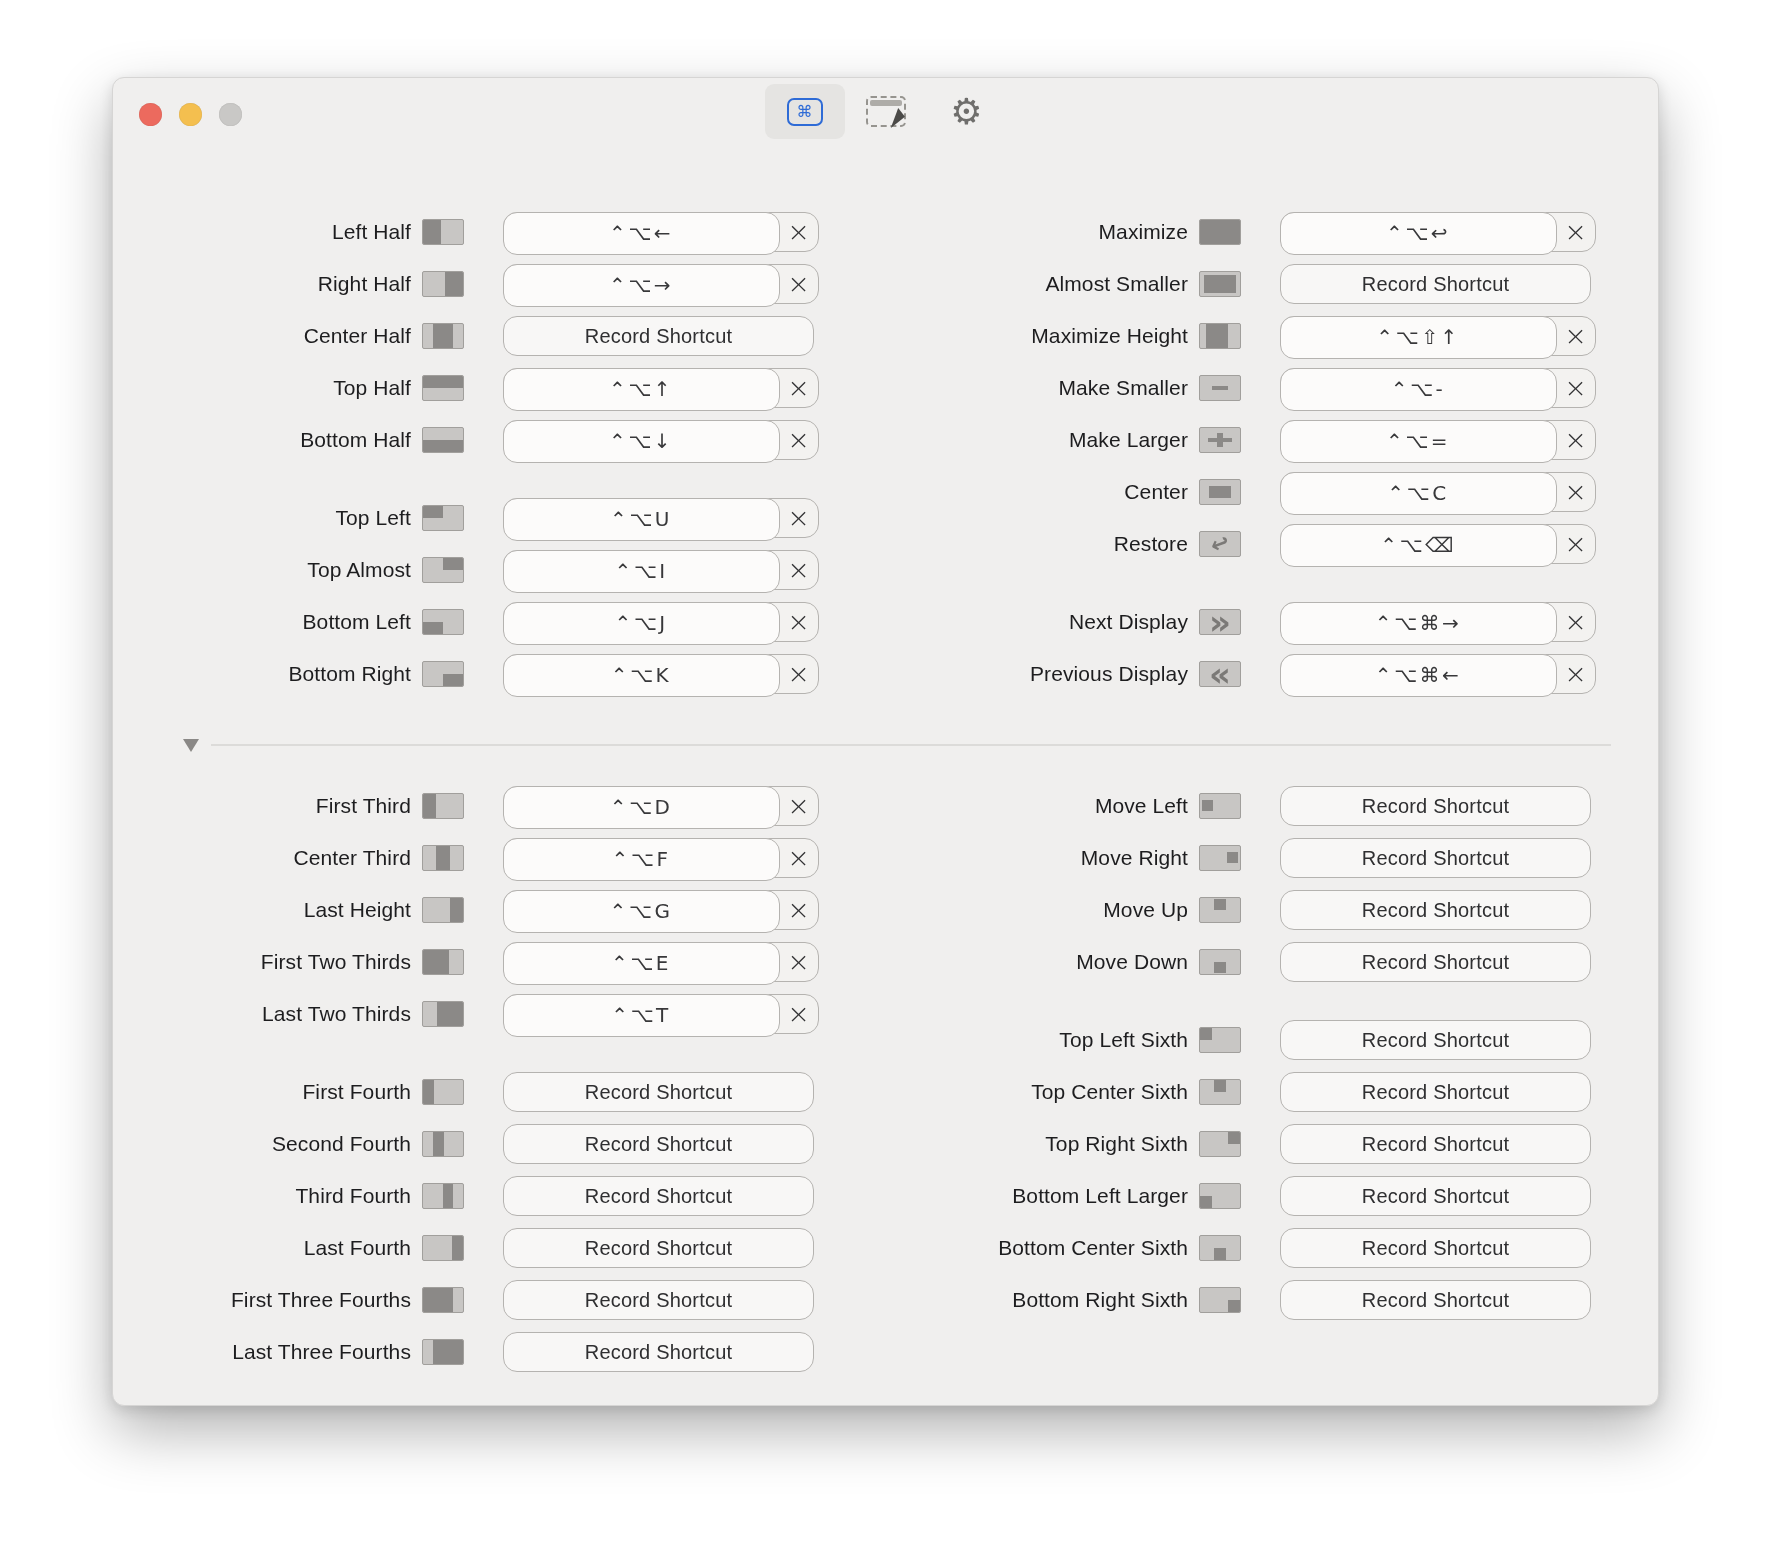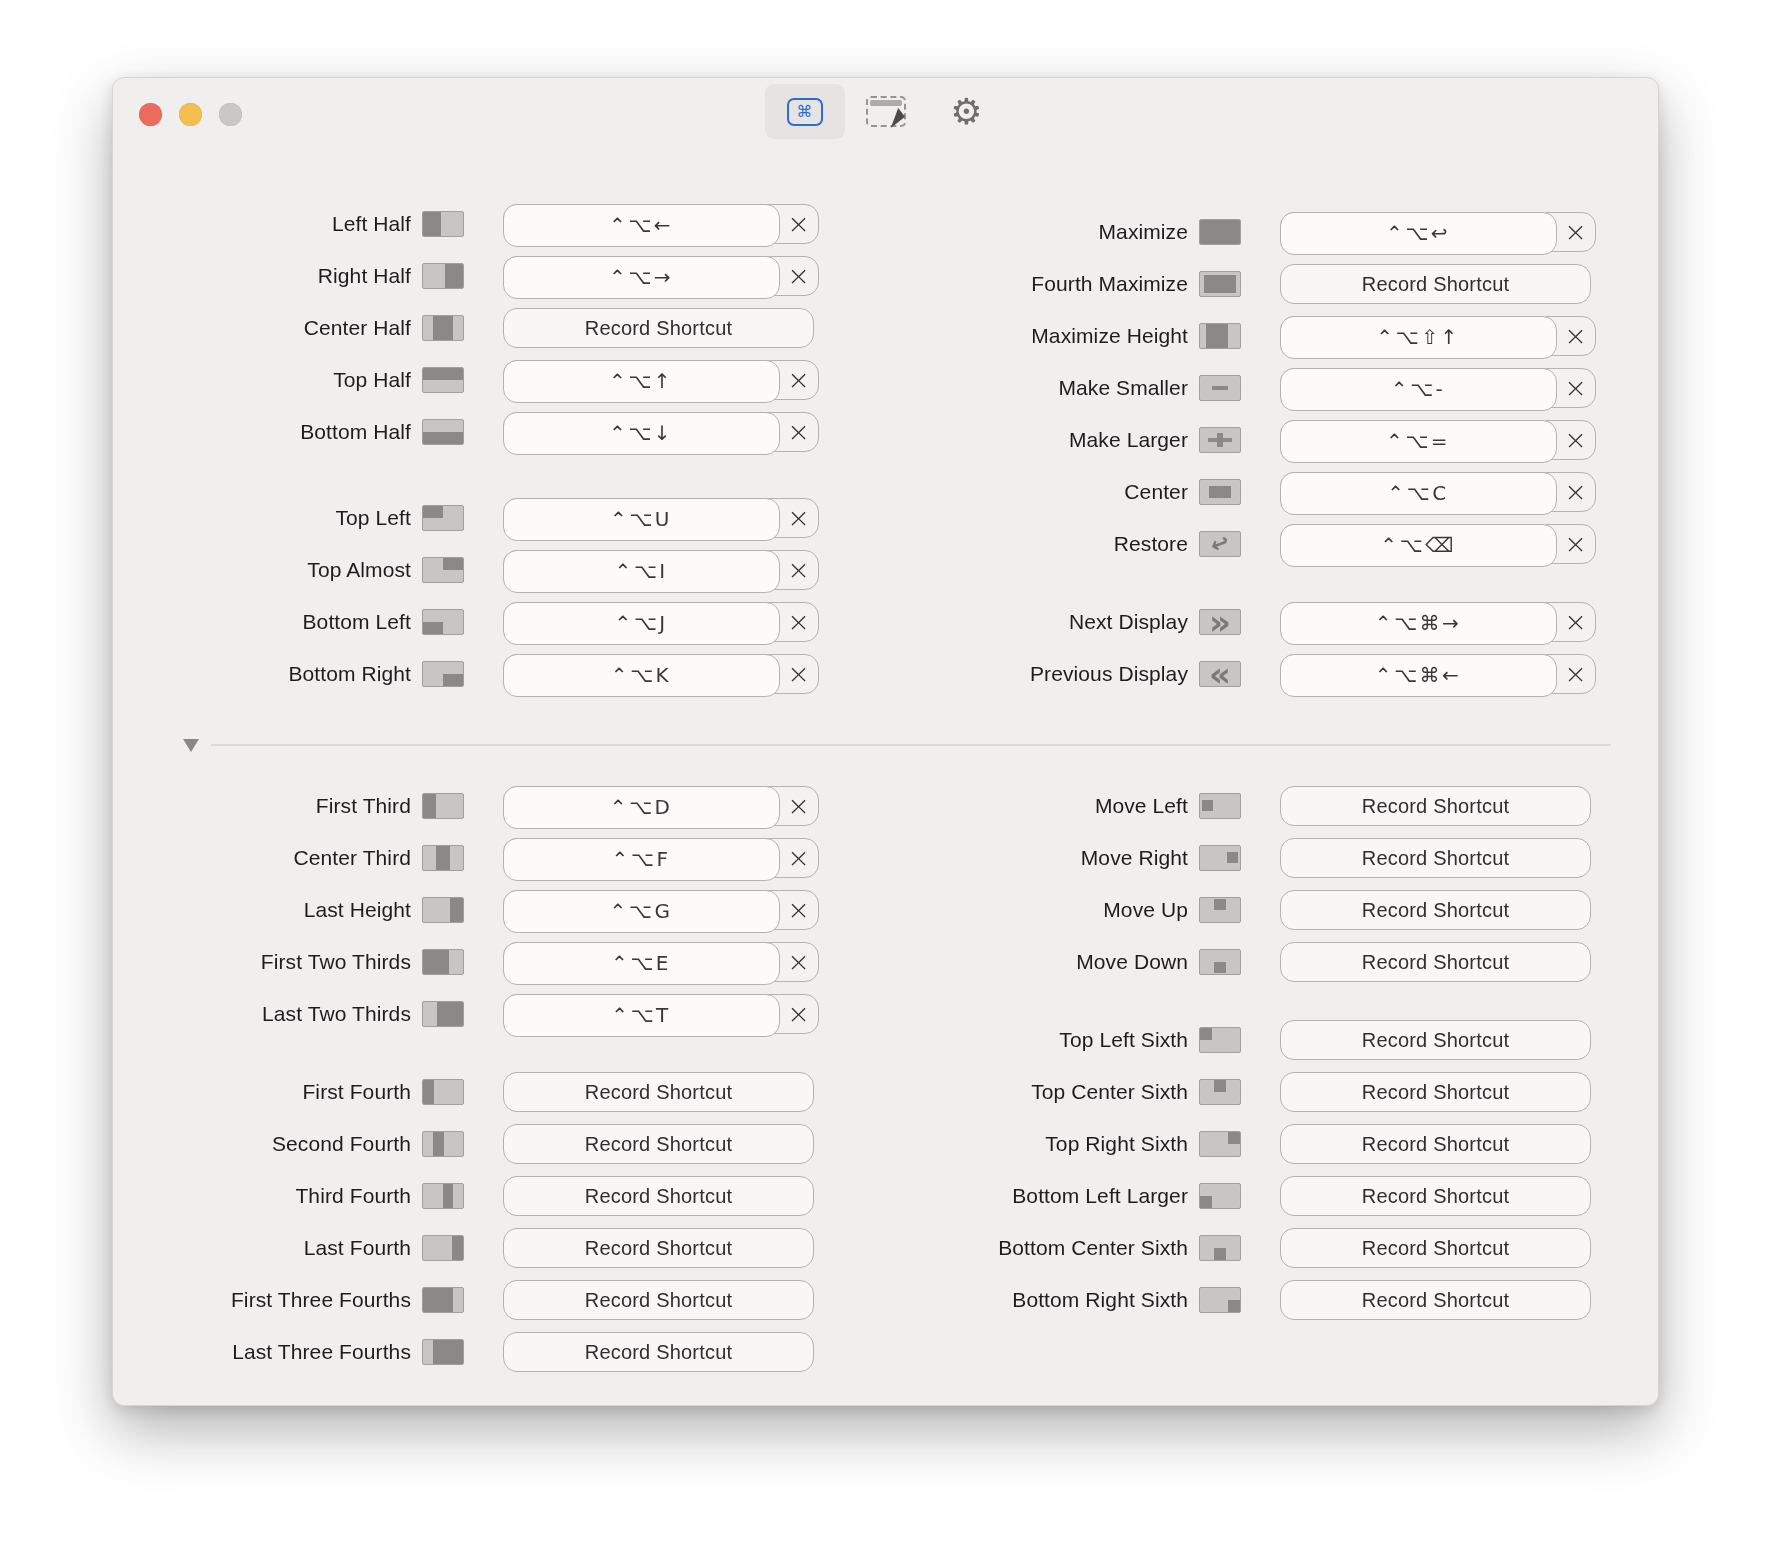--- a/index.html
+++ b/index.html
@@ -25,21 +25,21 @@
   .win-icon{position:relative;width:40px;height:31px;border:2px dashed #96948f;border-radius:5px;box-sizing:border-box;}
   .win-icon .bar{position:absolute;left:2px;right:2px;top:2px;height:6px;background:#aeaca8;border-radius:2px;}
   .win-icon .cursor{position:absolute;right:4px;bottom:-2px;width:0;height:0;
     border-right:11px solid transparent;border-bottom:18px solid #4b4a48;
     transform:rotate(-128deg);}
   .gear{font-family:"DejaVu Sans",sans-serif;font-size:36px;color:#6f6e6c;line-height:1;}
   
   .group{position:absolute;width:706px;}
   .col-left{left:0;}
   .col-right{left:777px;}
-  .g-left-halves{top:120px;}  .g-left-corners{top:414px;}
+  .g-left-halves{top:128px;}  .g-left-corners{top:414px;}
   .g-left-thirds{top:702px;}  .g-left-fourths{top:988px;}
   .g-right-main{top:128px;}   .g-right-displays{top:518px;}
   .g-right-moves{top:702px;}  .g-right-sixths{top:936px;}
   .row{height:52px;display:flex;align-items:center;}
   .label{flex:1;text-align:right;font-size:21px;color:#1d1d1f;margin-right:11px;letter-spacing:.1px;}
   
   .thumb{position:relative;flex:none;width:42px;height:26px;background:#c8c6c4;
     border:1px solid #a19f9c;border-radius:2px;box-sizing:border-box;margin-right:39px;overflow:hidden;}
   .thumb .dk{position:absolute;background:#8b8987;}
   .thumb .glyph{position:absolute;inset:0;display:flex;align-items:center;justify-content:center;
@@ -366,21 +366,21 @@
         <span class="sc-slot">
           <div class="sc recorded">
             <span class="sc-inner">
               <span class="sc-text">⌃⌥↩</span>
             </span>
             <span class="sc-clear">×</span>
           </div>
         </span>
       </div>
       <div class="row">
-        <span class="label">Fourth Maximize</span>
+        <span class="label">Almost Smaller</span>
         <span class="thumb">
           <span class="dk" style="left: 11%; top: 13%; width: 78%; height: 74%;"></span>
         </span>
         <span class="sc-slot">
           <div class="sc record">
             <span class="rec-text">Record Shortcut</span>
           </div>
         </span>
       </div>
       <div class="row">

